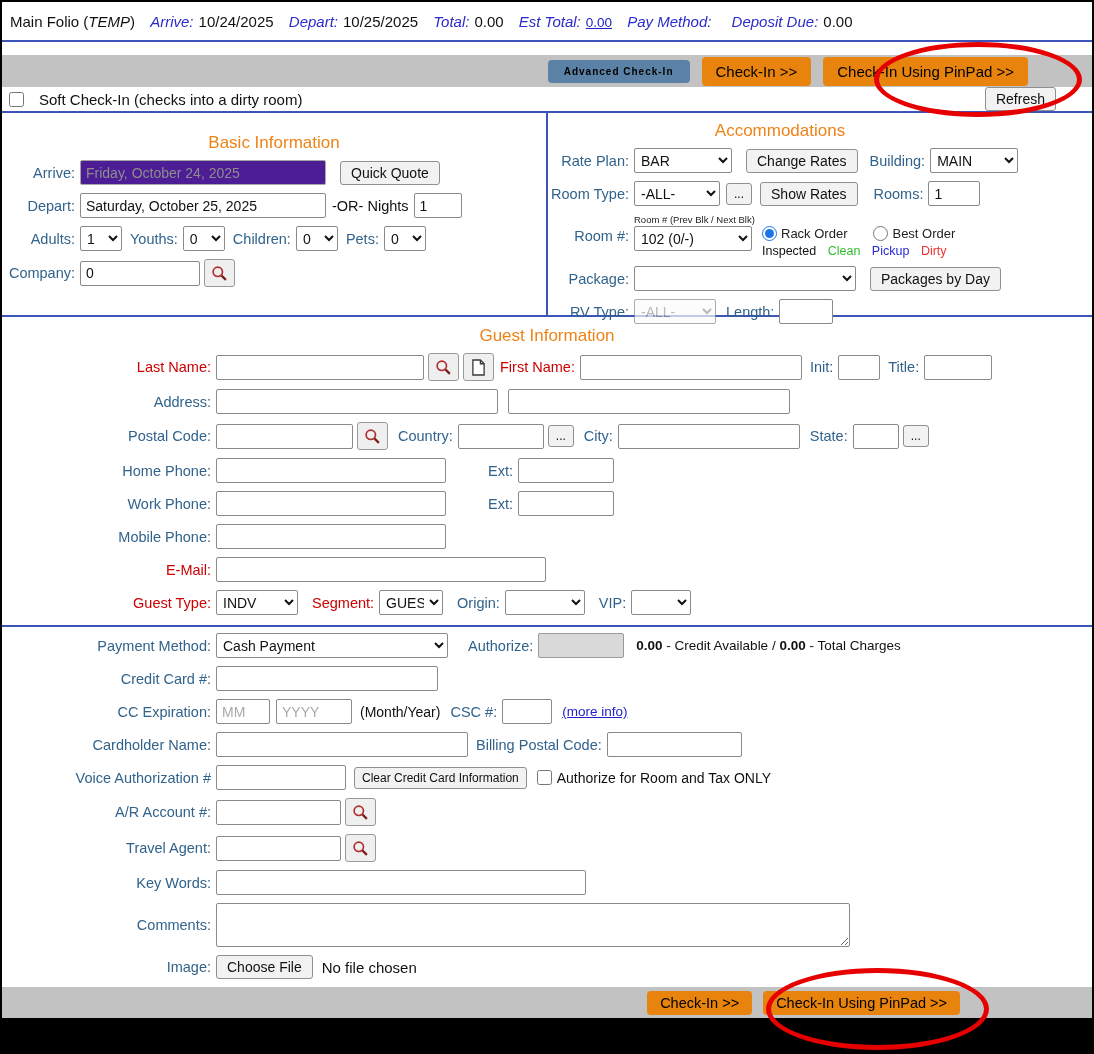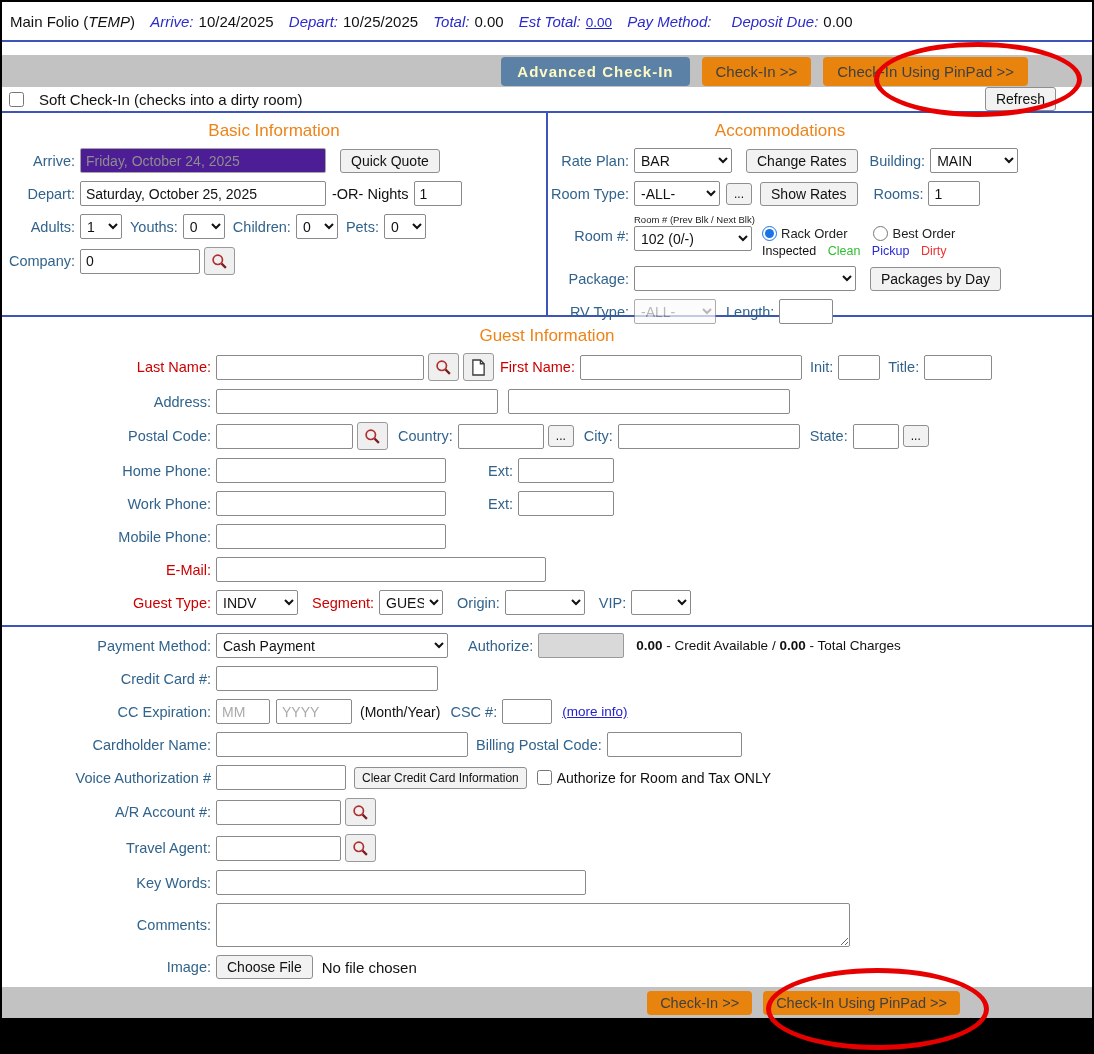--- a/index.html
+++ b/index.html
@@ -29,27 +29,27 @@
   .fld-value.link { color:#2323cc; text-decoration: underline; cursor:pointer; }
 
   
   .toolbar {
     margin-top: 13px;
     height: 42px; background:#c2c2c2;
     display:flex; align-items:center; justify-content:flex-end;
     gap: 12px; padding-right: 64px;
   }
   .btn-slate {
-    background:#5b82a6; color:#fef9c3; border:none; border-radius:4px;
-    font-size:15px; font-weight:600; letter-spacing:1px;
+    background:#5b82a6; color:#000000; border:none; border-radius:4px;
+    font-size:10px; font-weight:600; letter-spacing:1px;
     padding: 6px 16px; cursor:pointer;
     font-family: inherit;
   }
   .btn-orange {
-    background:#e8830d; color:#404040; border:none; border-radius:4px;
+    background:#e8830d; color:#000000; border:none; border-radius:4px;
     font-size:15px; padding: 6px 14px; cursor:pointer;
     font-family: inherit;
   }
   .bottombar {
     height: 31px; background:#c2c2c2;
     display:flex; align-items:center; justify-content:flex-end;
     gap: 11px; padding-right: 132px;
     flex: none;
   }
   .bottombar .btn-orange { font-size:14.5px; padding: 4px 13px; }
@@ -63,21 +63,21 @@
   .subbar label { display:flex; align-items:center; gap:15px; }
   .btn-gray {
     background:#f2f2f2; border:1px solid #8f8f8f; border-radius:3px;
     font-size:14px; color:#111; padding: 3px 10px; cursor:pointer;
     font-family: inherit;
   }
   .btn-gray.small { font-size:12px; padding:3px 7px; }
 
   
   .columns { display:flex; border-top:2px solid #3d55b8; border-bottom:2px solid #3d55b8; height: 206px; }
-  .col-left { width: 546px; border-right: 2px solid #3d55b8; padding-top: 5px; }
+  .col-left { width: 546px; border-right: 2px solid #3d55b8; padding-top: 17px; }
   .col-right { flex: 1; padding-top: 5px; }
   .sec-title { text-align:center; color:#ee8318; font-size:17px; padding: 3px 0 7px 0; }
   .col-right .sec-title { margin-right: 80px; }
 
   .row { display:flex; align-items:center; margin-bottom: 8px; }
   .lbl { color:#31638c; font-size:14.5px; text-align:right; padding-right:5px; flex:none; white-space:nowrap; }
   .lbl.red { color:#cc0000; }
   .lbl.black { color:#111; }
   .w76 { width: 78px; } .w86 { width: 86px; } .w211 { width: 214px; }
 

